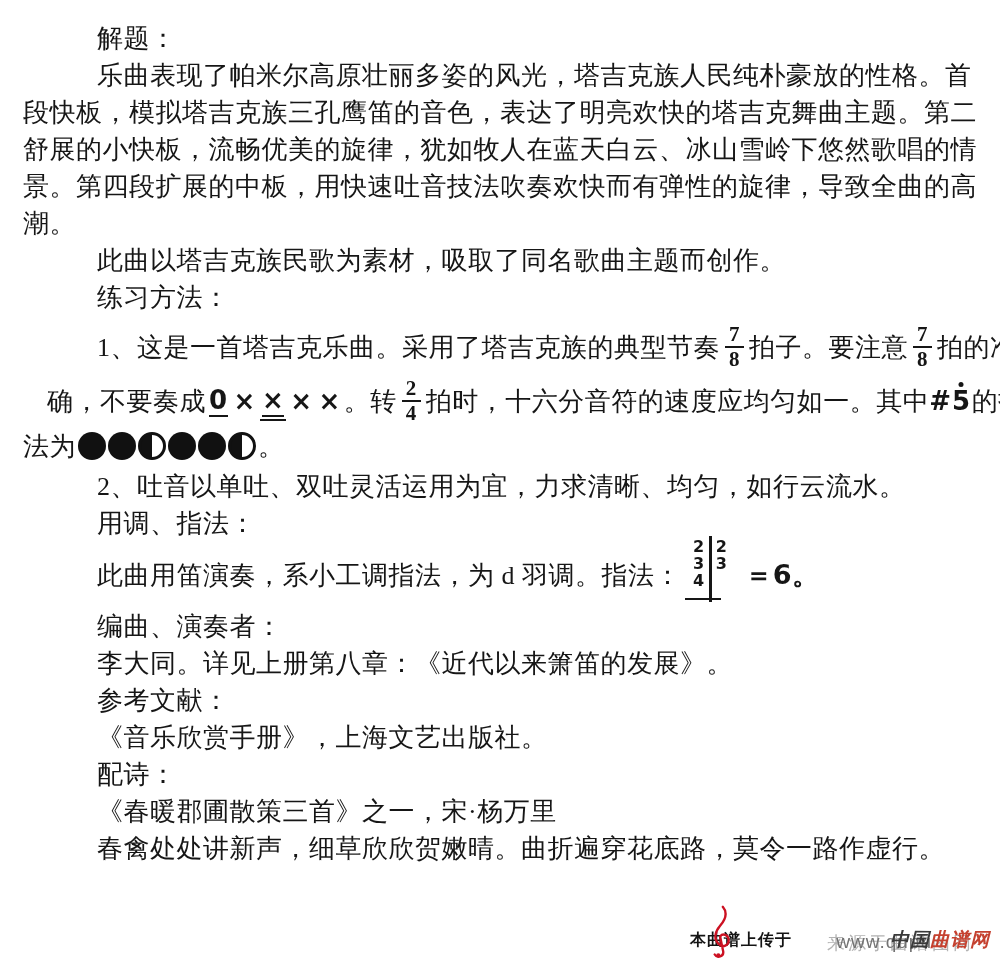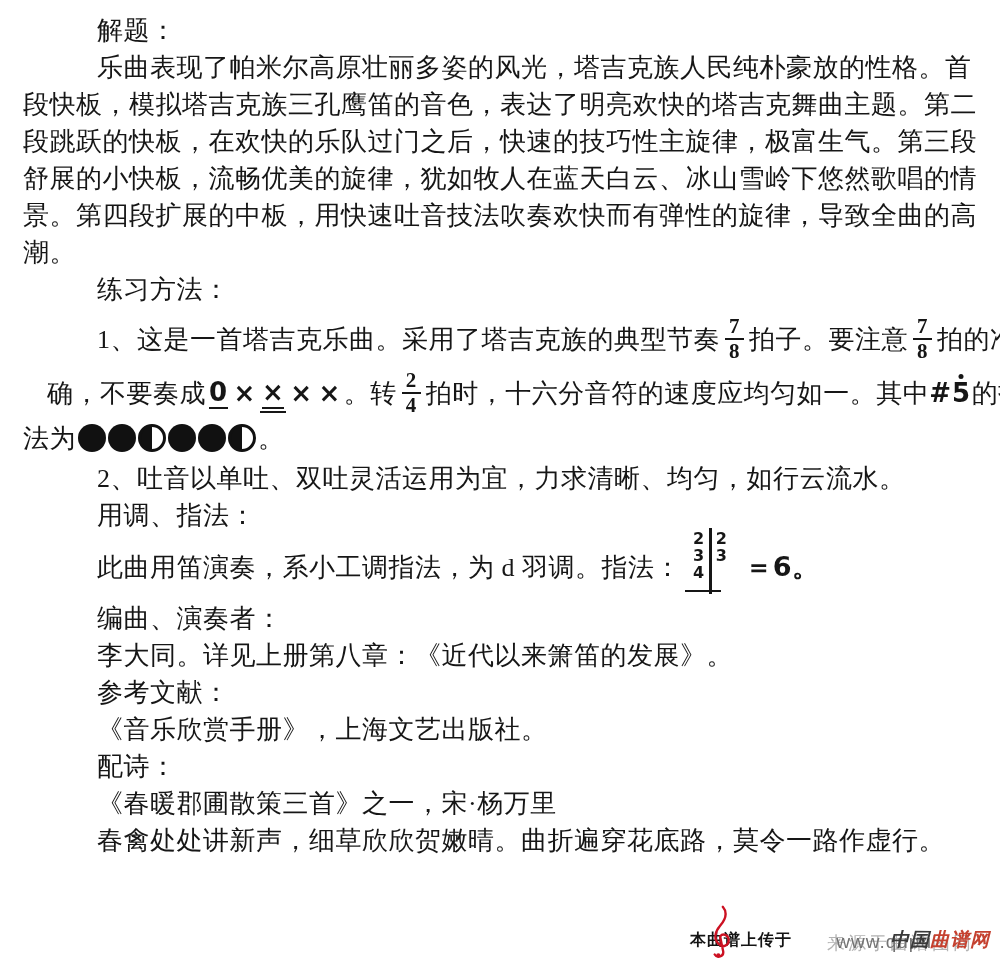--- a/index.html
+++ b/index.html
@@ -1,21 +1,21 @@
 <!DOCTYPE html>
 <html><head>
 <meta charset="utf-8">
 <style>
   html,body{margin:0;padding:0;background:#e8e8e8;}
   .page{
     position:relative;width:1000px;height:959px;background:#ffffff;
     overflow:hidden;color:#161616;
     font-family:"Liberation Serif","DejaVu Serif",serif;
   }
-  .text-block{position:absolute;top:12px;left:23px;width:952px;font-size:26px;}
+  .text-block{position:absolute;top:20px;left:23px;width:952px;font-size:26px;}
   .ln{margin:0;height:37px;line-height:37px;white-space:nowrap;letter-spacing:0.5px;}
   .ind{padding-left:74px;}
   .ln-flex{display:flex;align-items:center;white-space:nowrap;letter-spacing:0.5px;}
   .h60{height:62px;} .h48{height:46px;margin-left:24px;} .h44{height:44px;} .h66{height:66px;}
   
   .frac{display:inline-flex;flex-direction:column;align-items:center;
         font-size:21px;line-height:21px;font-weight:bold;margin:0 5px;
         font-family:"Liberation Serif",serif;}
   .frac .num{border-bottom:2px solid #161616;padding:0 4px 1px 4px;}
   .frac .den{padding-top:1px;}
@@ -57,24 +57,24 @@
 </style>
 </head>
 <body>
 
 <div class="page">
   <div class="text-block">
 
     <p class="ln ind">解题：</p>
     <p class="ln ind">乐曲表现了帕米尔高原壮丽多姿的风光，塔吉克族人民纯朴豪放的性格。首</p>
     <p class="ln">段快板，模拟塔吉克族三孔鹰笛的音色，表达了明亮欢快的塔吉克舞曲主题。第二</p>
-    <p class="ln">段跳跃的快板，在欢快的乐队过门之后，快速的技巧性主旋律，极富生气。第三段</p>
     <p class="ln">舒展的小快板，流畅优美的旋律，犹如牧人在蓝天白云、冰山雪岭下悠然歌唱的情</p>
     <p class="ln">景。第四段扩展的中板，用快速吐音技法吹奏欢快而有弹性的旋律，导致全曲的高</p>
     <p class="ln">潮。</p>
+    <p class="ln ind">此曲以塔吉克族民歌为素材，吸取了同名歌曲主题而创作。</p>
     <p class="ln ind">练习方法：</p>
 
     <div class="ln-flex h60 ind">
       <span>1、这是一首塔吉克乐曲。采用了塔吉克族的典型节奏</span>
       <span class="frac">
         <span class="num">7</span>
         <span class="den">8</span>
       </span>
       <span>拍子。要注意</span>
       <span class="frac">

